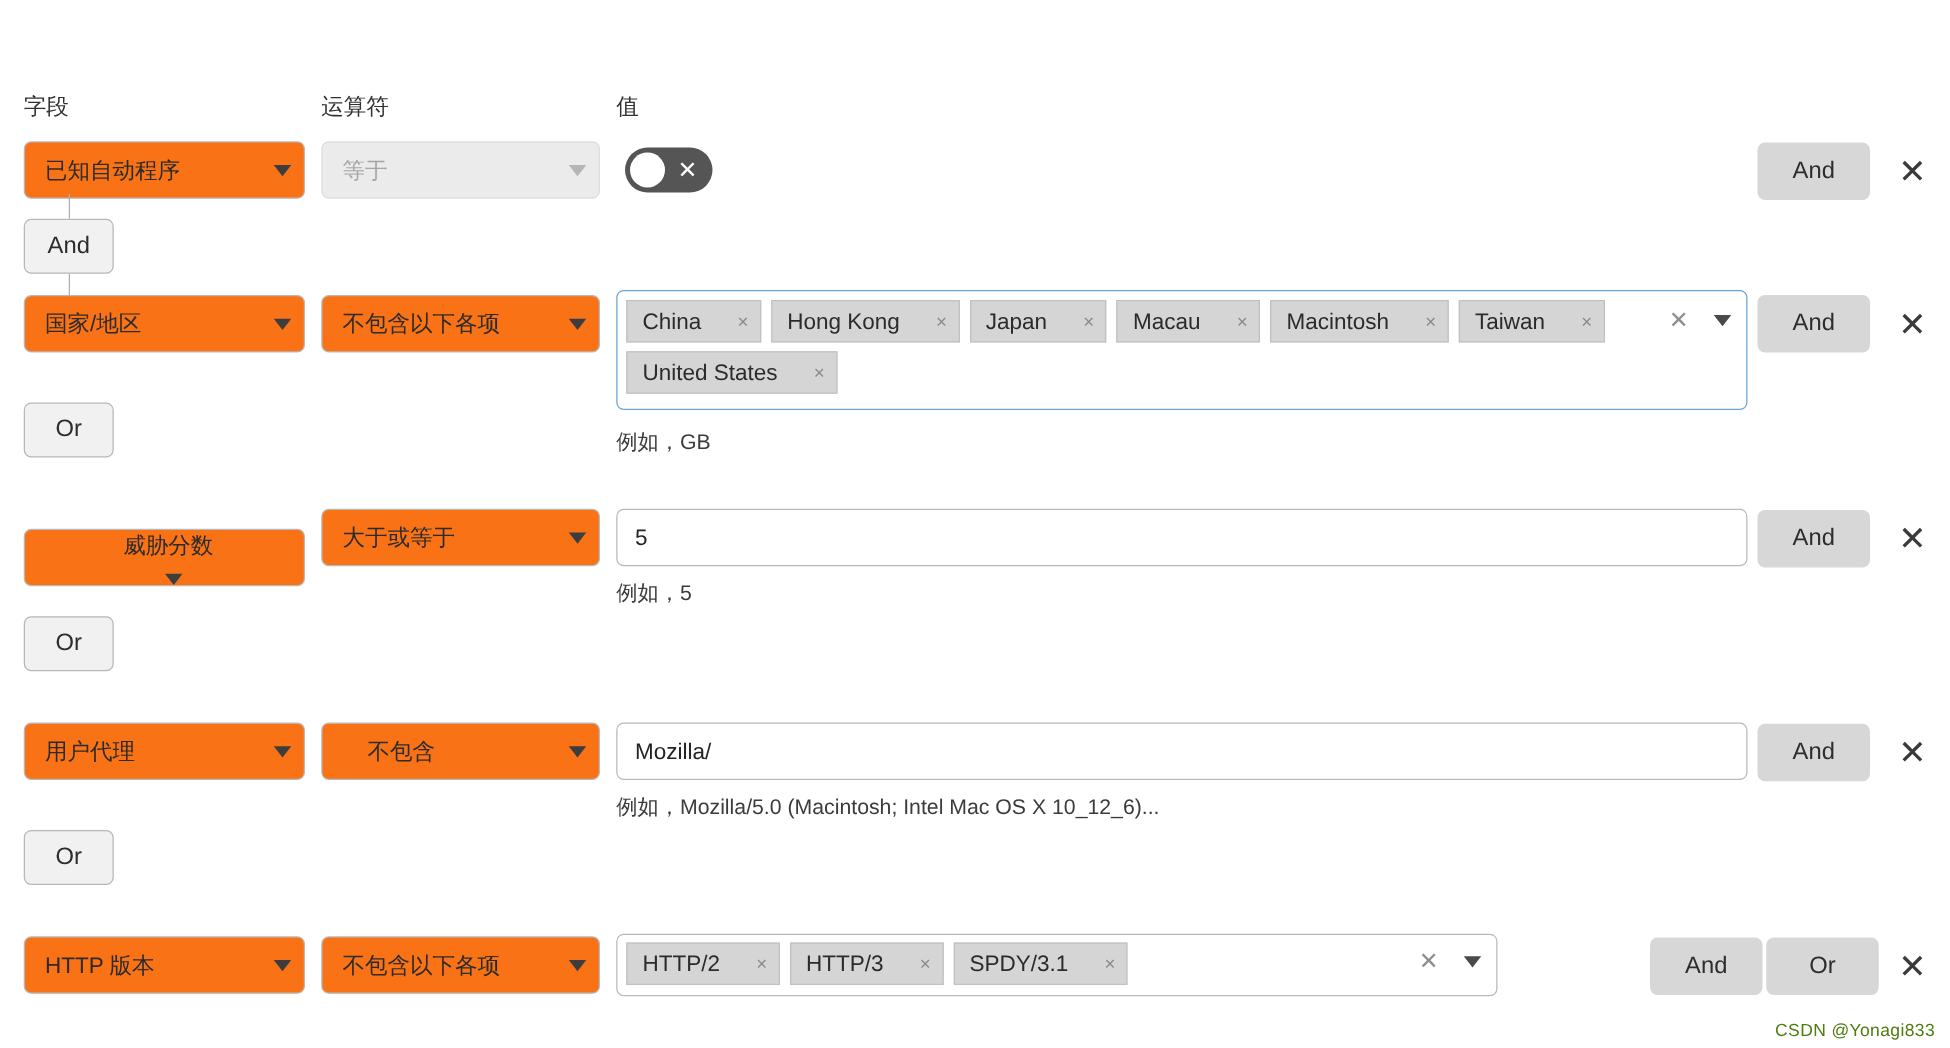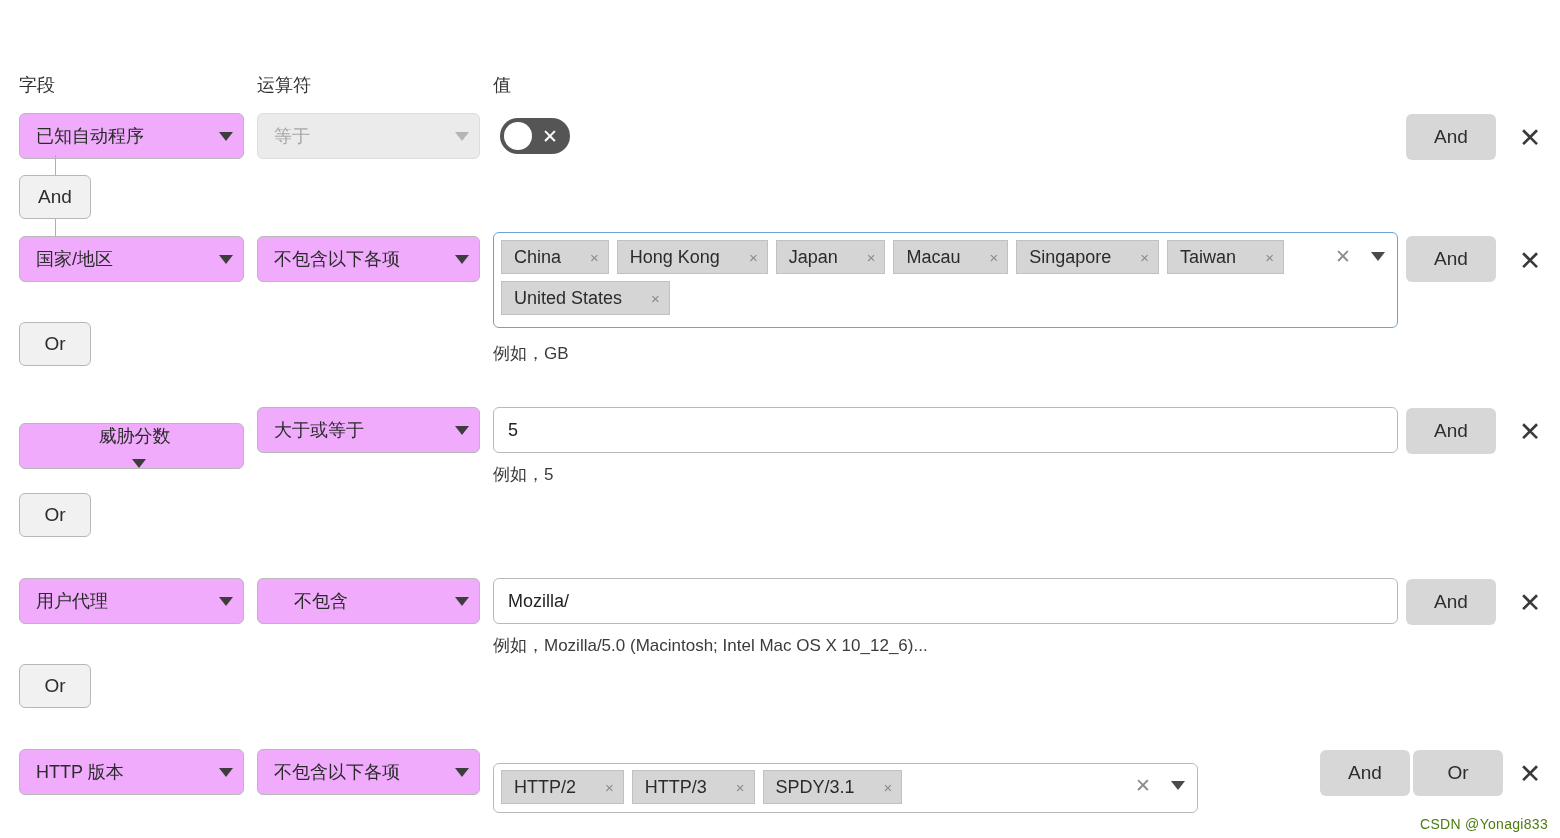--- a/index.html
+++ b/index.html
@@ -37,21 +37,21 @@
 
   
   .row { position: absolute; left: 0; width: 1560px; }
 
   
   .select {
     position: absolute;
     height: 46px;
     border: 1px solid #b9b9b9;
     border-radius: 6px;
-    background: #f0abfc;
+    background: #f97316;
     display: flex;
     align-items: center;
     padding: 0 10px 0 16px;
     font-size: 18px;
     color: #2b2b2b;
   }
   .select.field { left: 19px; width: 225px; }
   .select.op    { left: 257px; width: 223px; justify-content: center; }
   .select .sel-text { flex: 1; white-space: nowrap; overflow: hidden; }
   .caret {
@@ -283,21 +283,21 @@
         </span>
         <span class="tag">
           <span>Japan</span>
           <span class="tag-x">×</span>
         </span>
         <span class="tag">
           <span>Macau</span>
           <span class="tag-x">×</span>
         </span>
         <span class="tag">
-          <span>Singapore</span>
+          <span>Macintosh</span>
           <span class="tag-x">×</span>
         </span>
         <span class="tag">
           <span>Taiwan</span>
           <span class="tag-x">×</span>
         </span>
         <span class="tag">
           <span>United States</span>
           <span class="tag-x">×</span>
         </span>
@@ -357,21 +357,21 @@
   <div class="row" style="top:749px;">
     <div class="select field" style="top:0;">
       <span class="sel-text">HTTP 版本</span>
       <span class="caret"></span>
     </div>
     <div class="select op" style="top:0;">
       <span class="sel-text">不包含以下各项</span>
       <span class="caret"></span>
     </div>
 
-    <div class="multiselect plain" id="ms-row5" style="left:493px; top:-2px; width:705px; min-height:50px; padding:6px 78px 6px 7px;margin-top:16px;">
+    <div class="multiselect plain" id="ms-row5" style="left:493px; top:-2px; width:705px; min-height:50px; padding:6px 78px 6px 7px;">
       <span class="tag">
           <span>HTTP/2</span>
           <span class="tag-x">×</span>
         </span>
         <span class="tag">
           <span>HTTP/3</span>
           <span class="tag-x">×</span>
         </span>
         <span class="tag">
           <span>SPDY/3.1</span>

